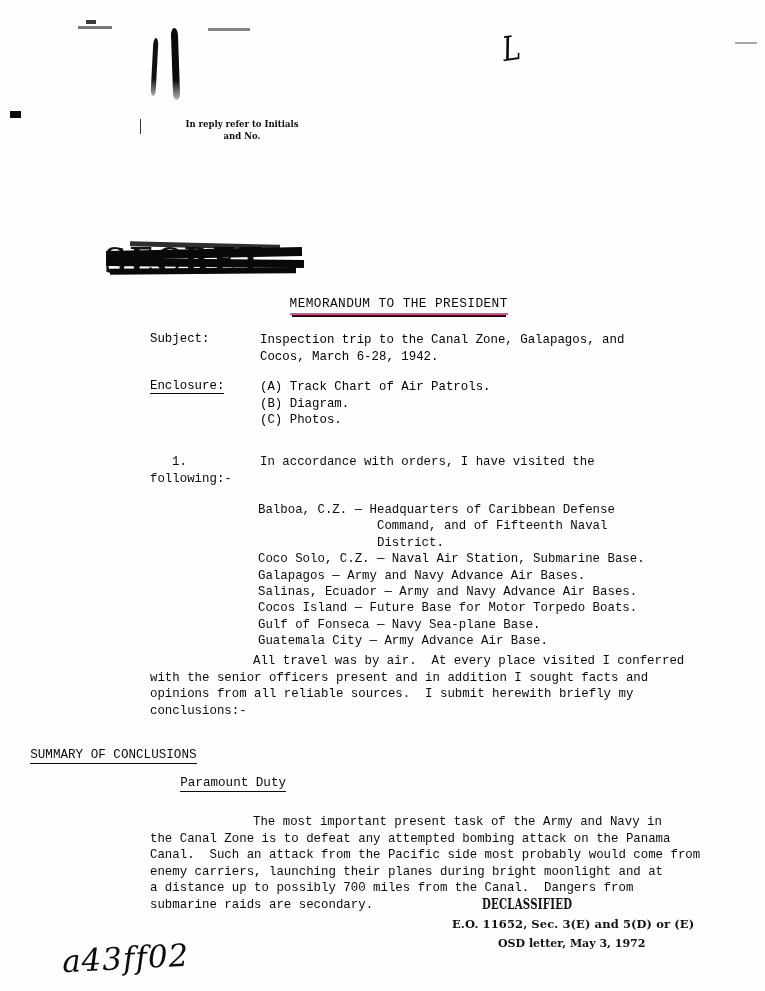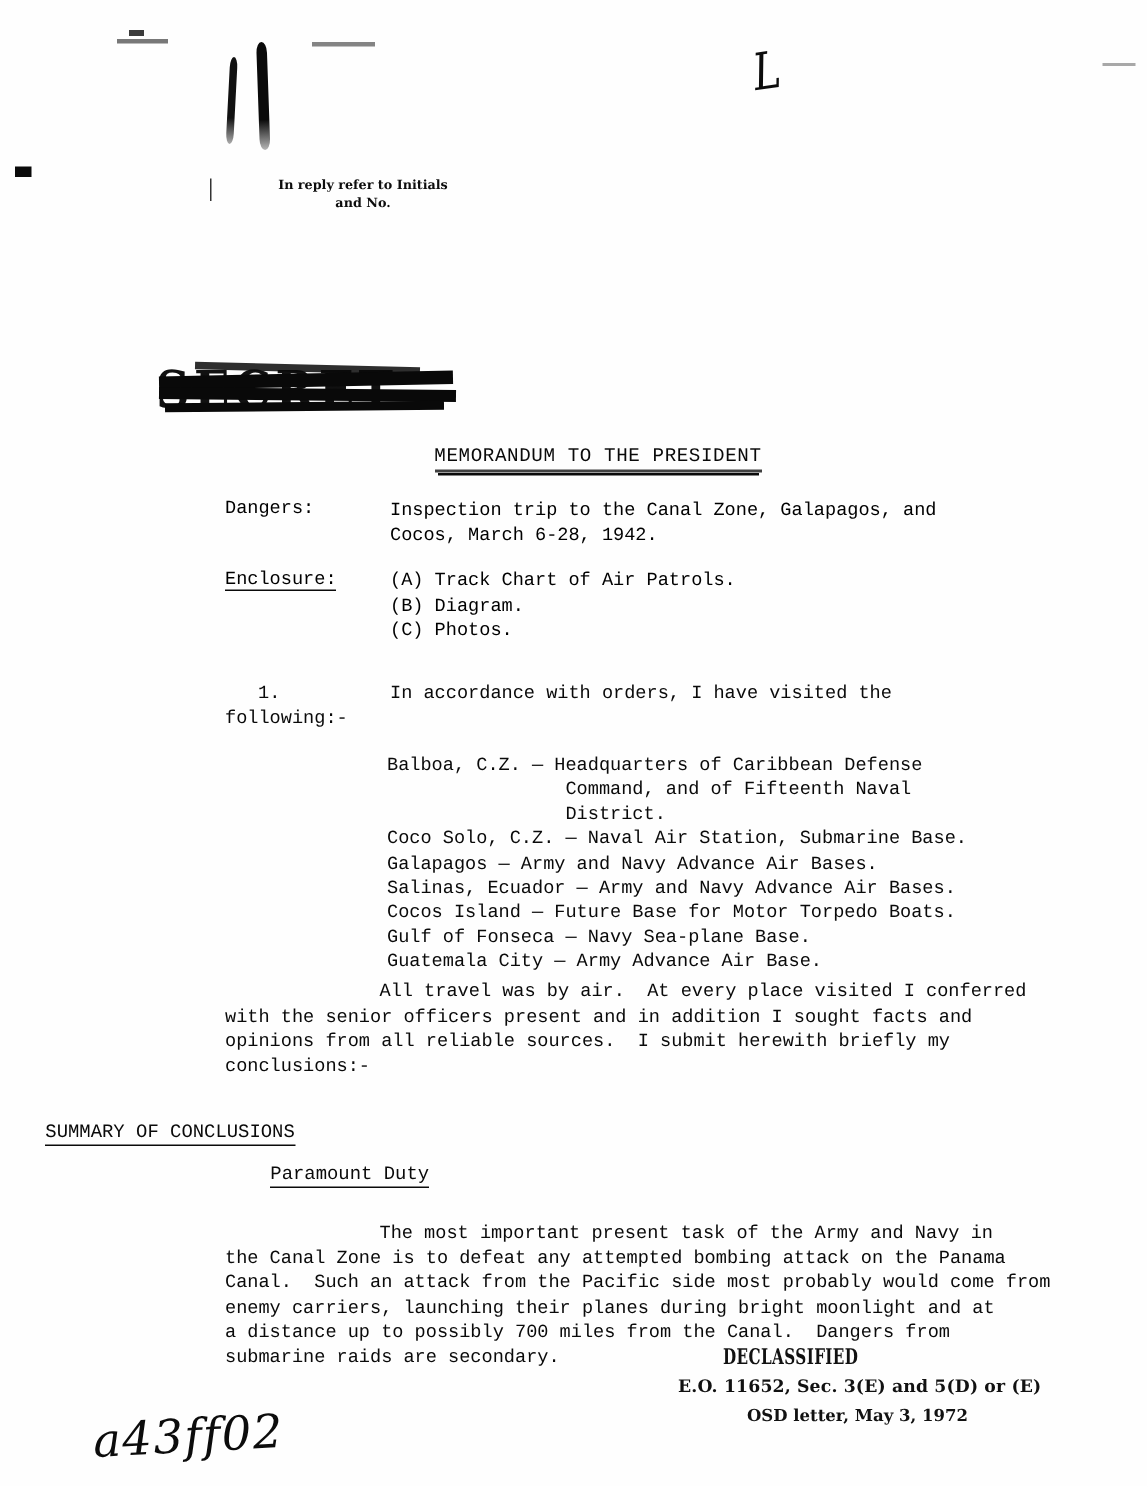--- a/index.html
+++ b/index.html
@@ -167,21 +167,21 @@
   .typed.wrap { white-space: pre-wrap; }
 
   #memo-title {
     left: 0; top: 279px;
     width: 765px;
     text-align: center;
     font-size: 12.8px;
     letter-spacing: .4px;
   }
   #memo-title span.ul {
-    border-bottom: 2px solid #404040;
+    border-bottom: 2px solid #ec4899;
     padding-bottom: 2px;
     box-shadow: 0 4px 0 -2px #0a0a0a;
   }
 
   
   .field-row { position: absolute; left: 150px; width: 600px; }
   .field-row .label {
     position: absolute; left: 0; top: 0;
     font-size: 12.4px;
   }
@@ -311,21 +311,21 @@
     <div class="strike s1"></div>
     <div class="strike s2"></div>
     <div class="strike s3"></div>
   </div>
 
   <div class="typed" id="memo-title">
     <span class="ul">MEMORANDUM TO THE PRESIDENT</span>
   </div>
 
   <div class="field-row" id="subject-row">
-    <div class="label">Dangers:</div>
+    <div class="label">Subject:</div>
     <div class="content">Inspection trip to the Canal Zone, Galapagos, and
 Cocos, March 6-28, 1942.</div>
   </div>
 
   <div class="field-row" id="enclosure-row">
     <div class="label ul">Enclosure:</div>
     <div class="content">(A) Track Chart of Air Patrols.
 (B) Diagram.
 (C) Photos.</div>
   </div>

